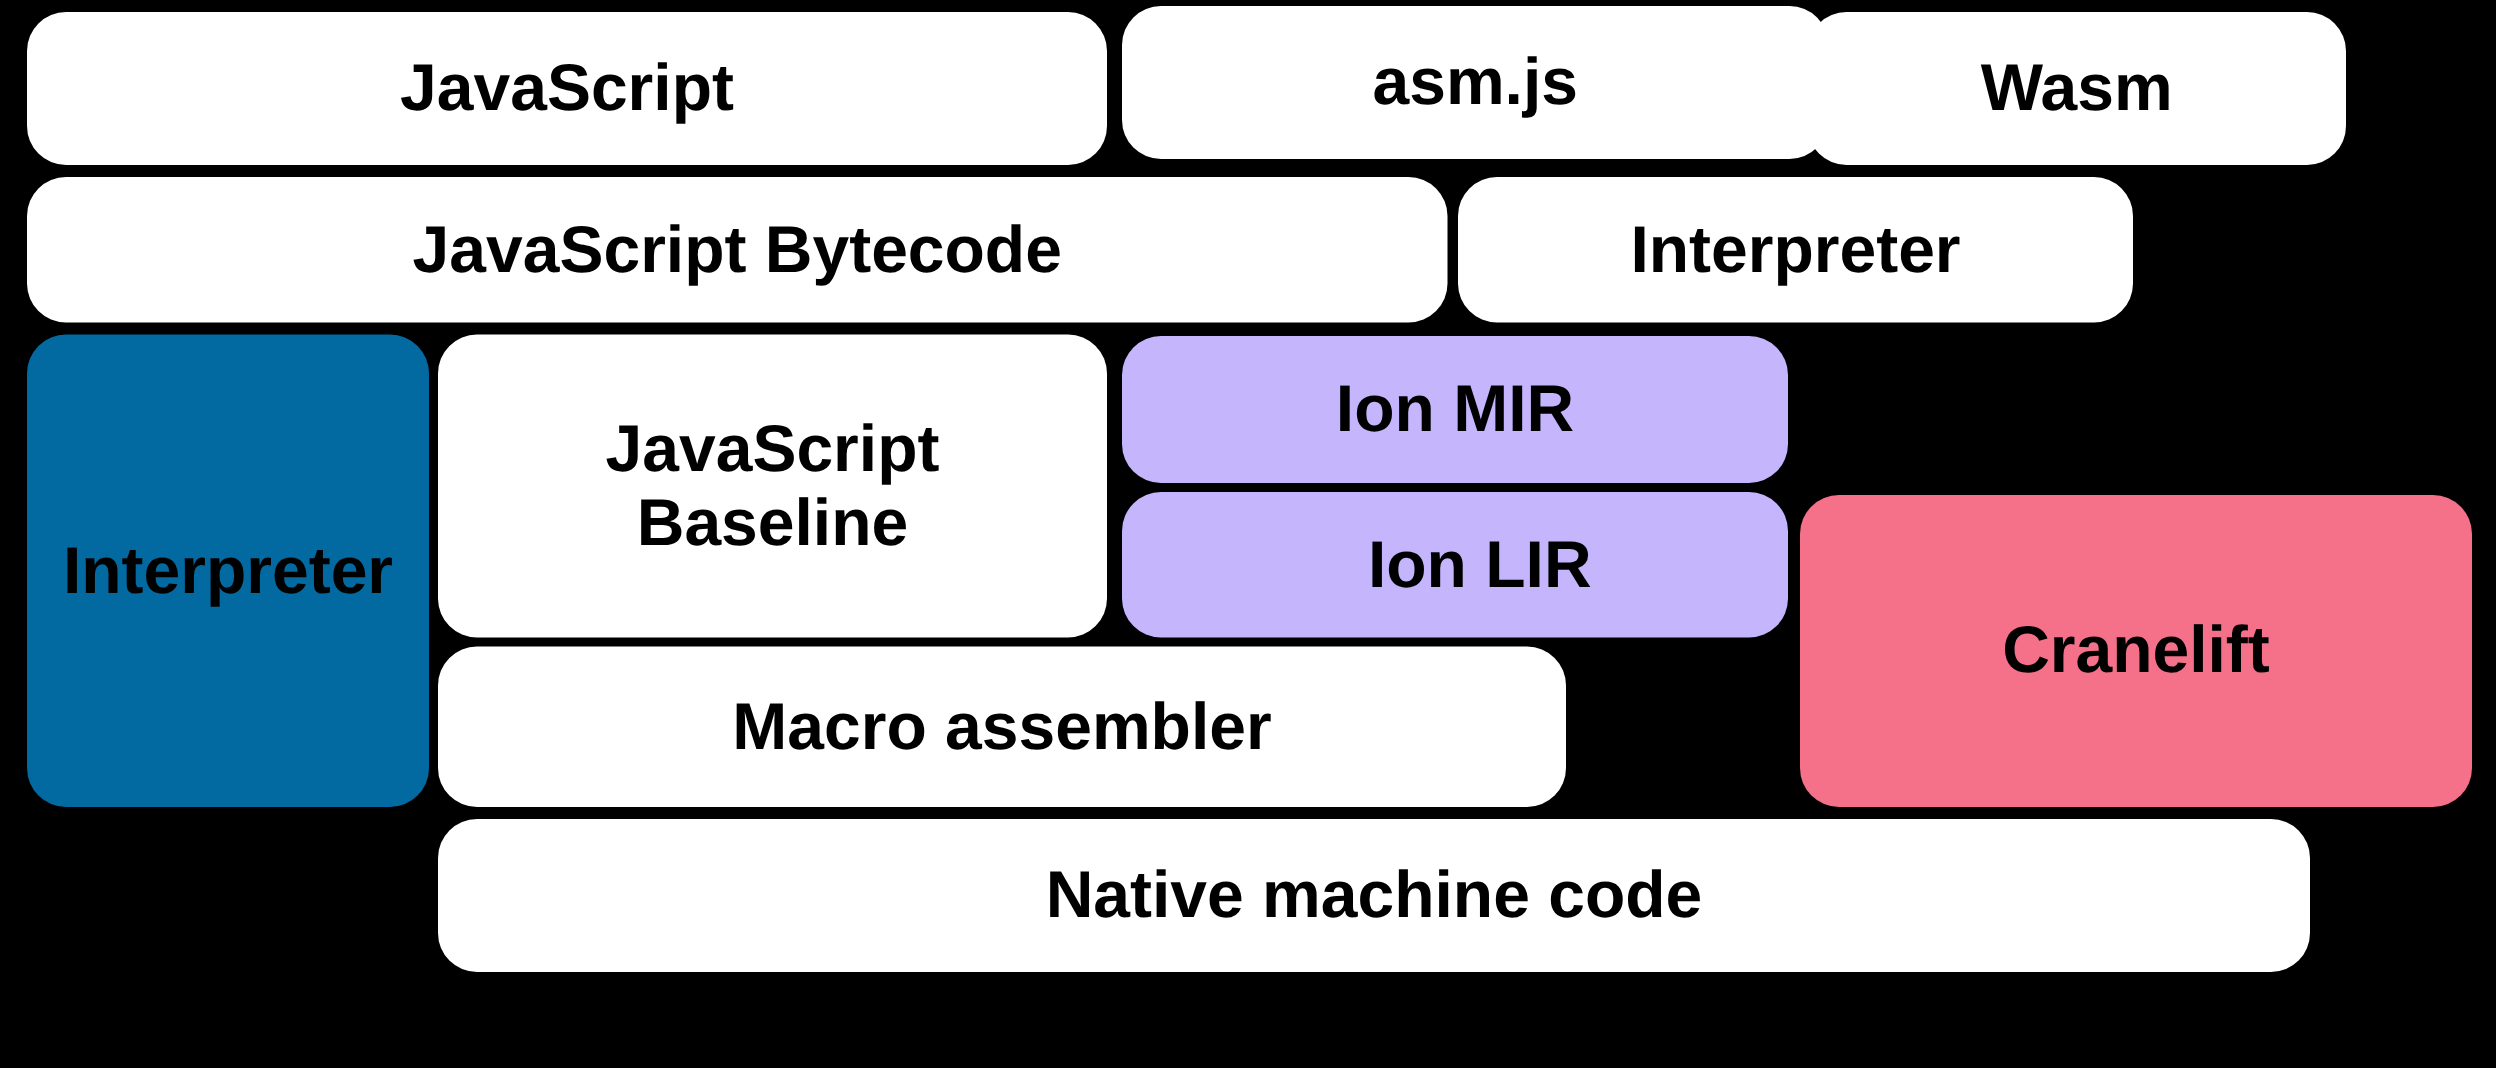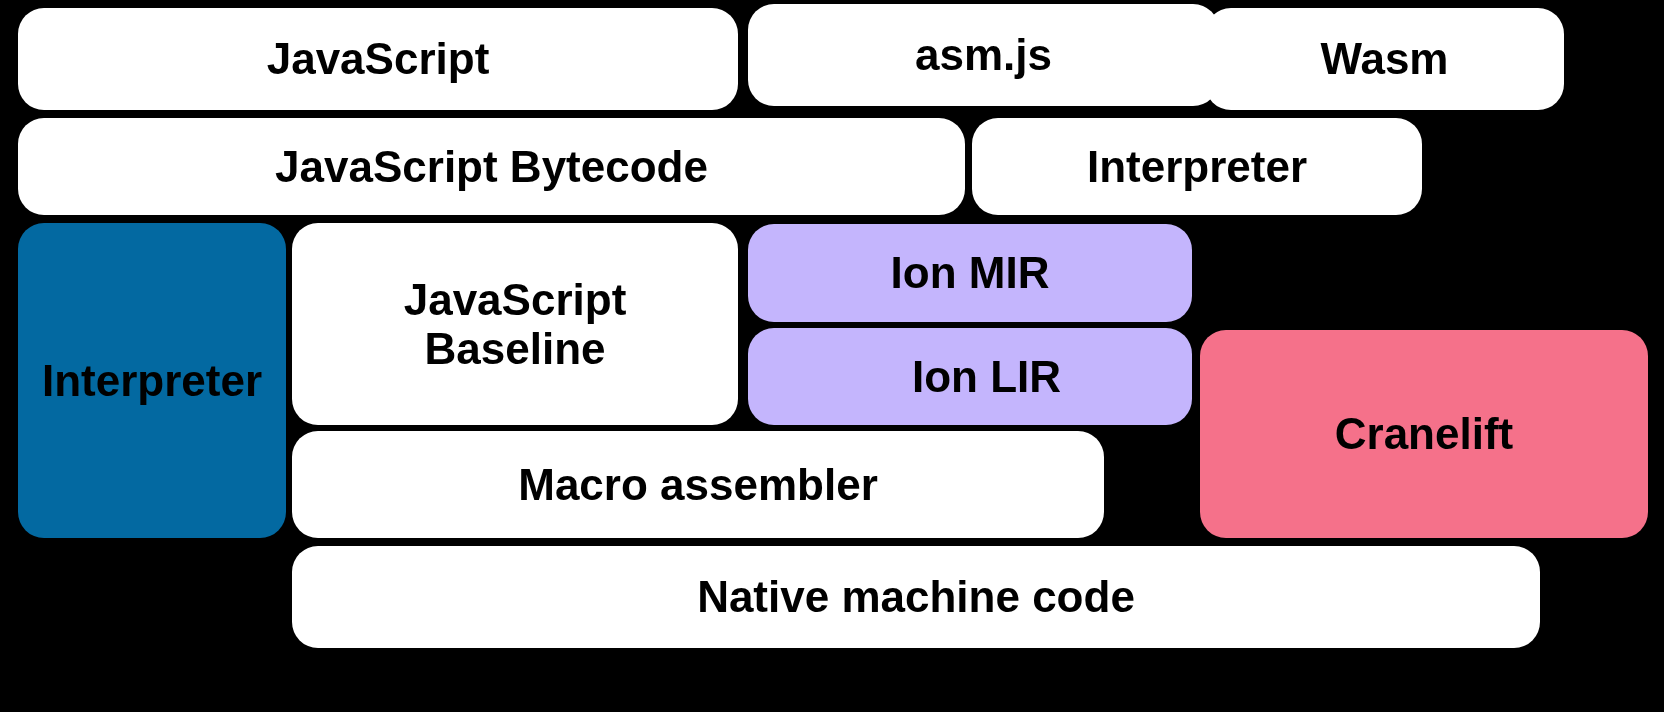--- a/index.html
+++ b/index.html
@@ -79,21 +79,21 @@
   </div>
 
   <div class="node green" style="left:748px; top:328px; width:444px; height:97px;padding-left:33px;">
     <span class="label">Ion LIR</span>
   </div>
 
   <div class="node pink" style="left:1200px; top:330px; width:448px; height:208px;">
     <span class="label">Cranelift</span>
   </div>
 
-  <div class="node" style="left:292px; top:431px; width:812px; height:107px;">
+  <div class="node" style="left:292px; top:431px; width:752px; height:107px;">
     <span class="label">Macro assembler</span>
   </div>
 
   <div class="node" style="left:292px; top:546px; width:1248px; height:102px;">
     <span class="label">Native machine code</span>
   </div>
 
 </div>
 
 </body></html>

